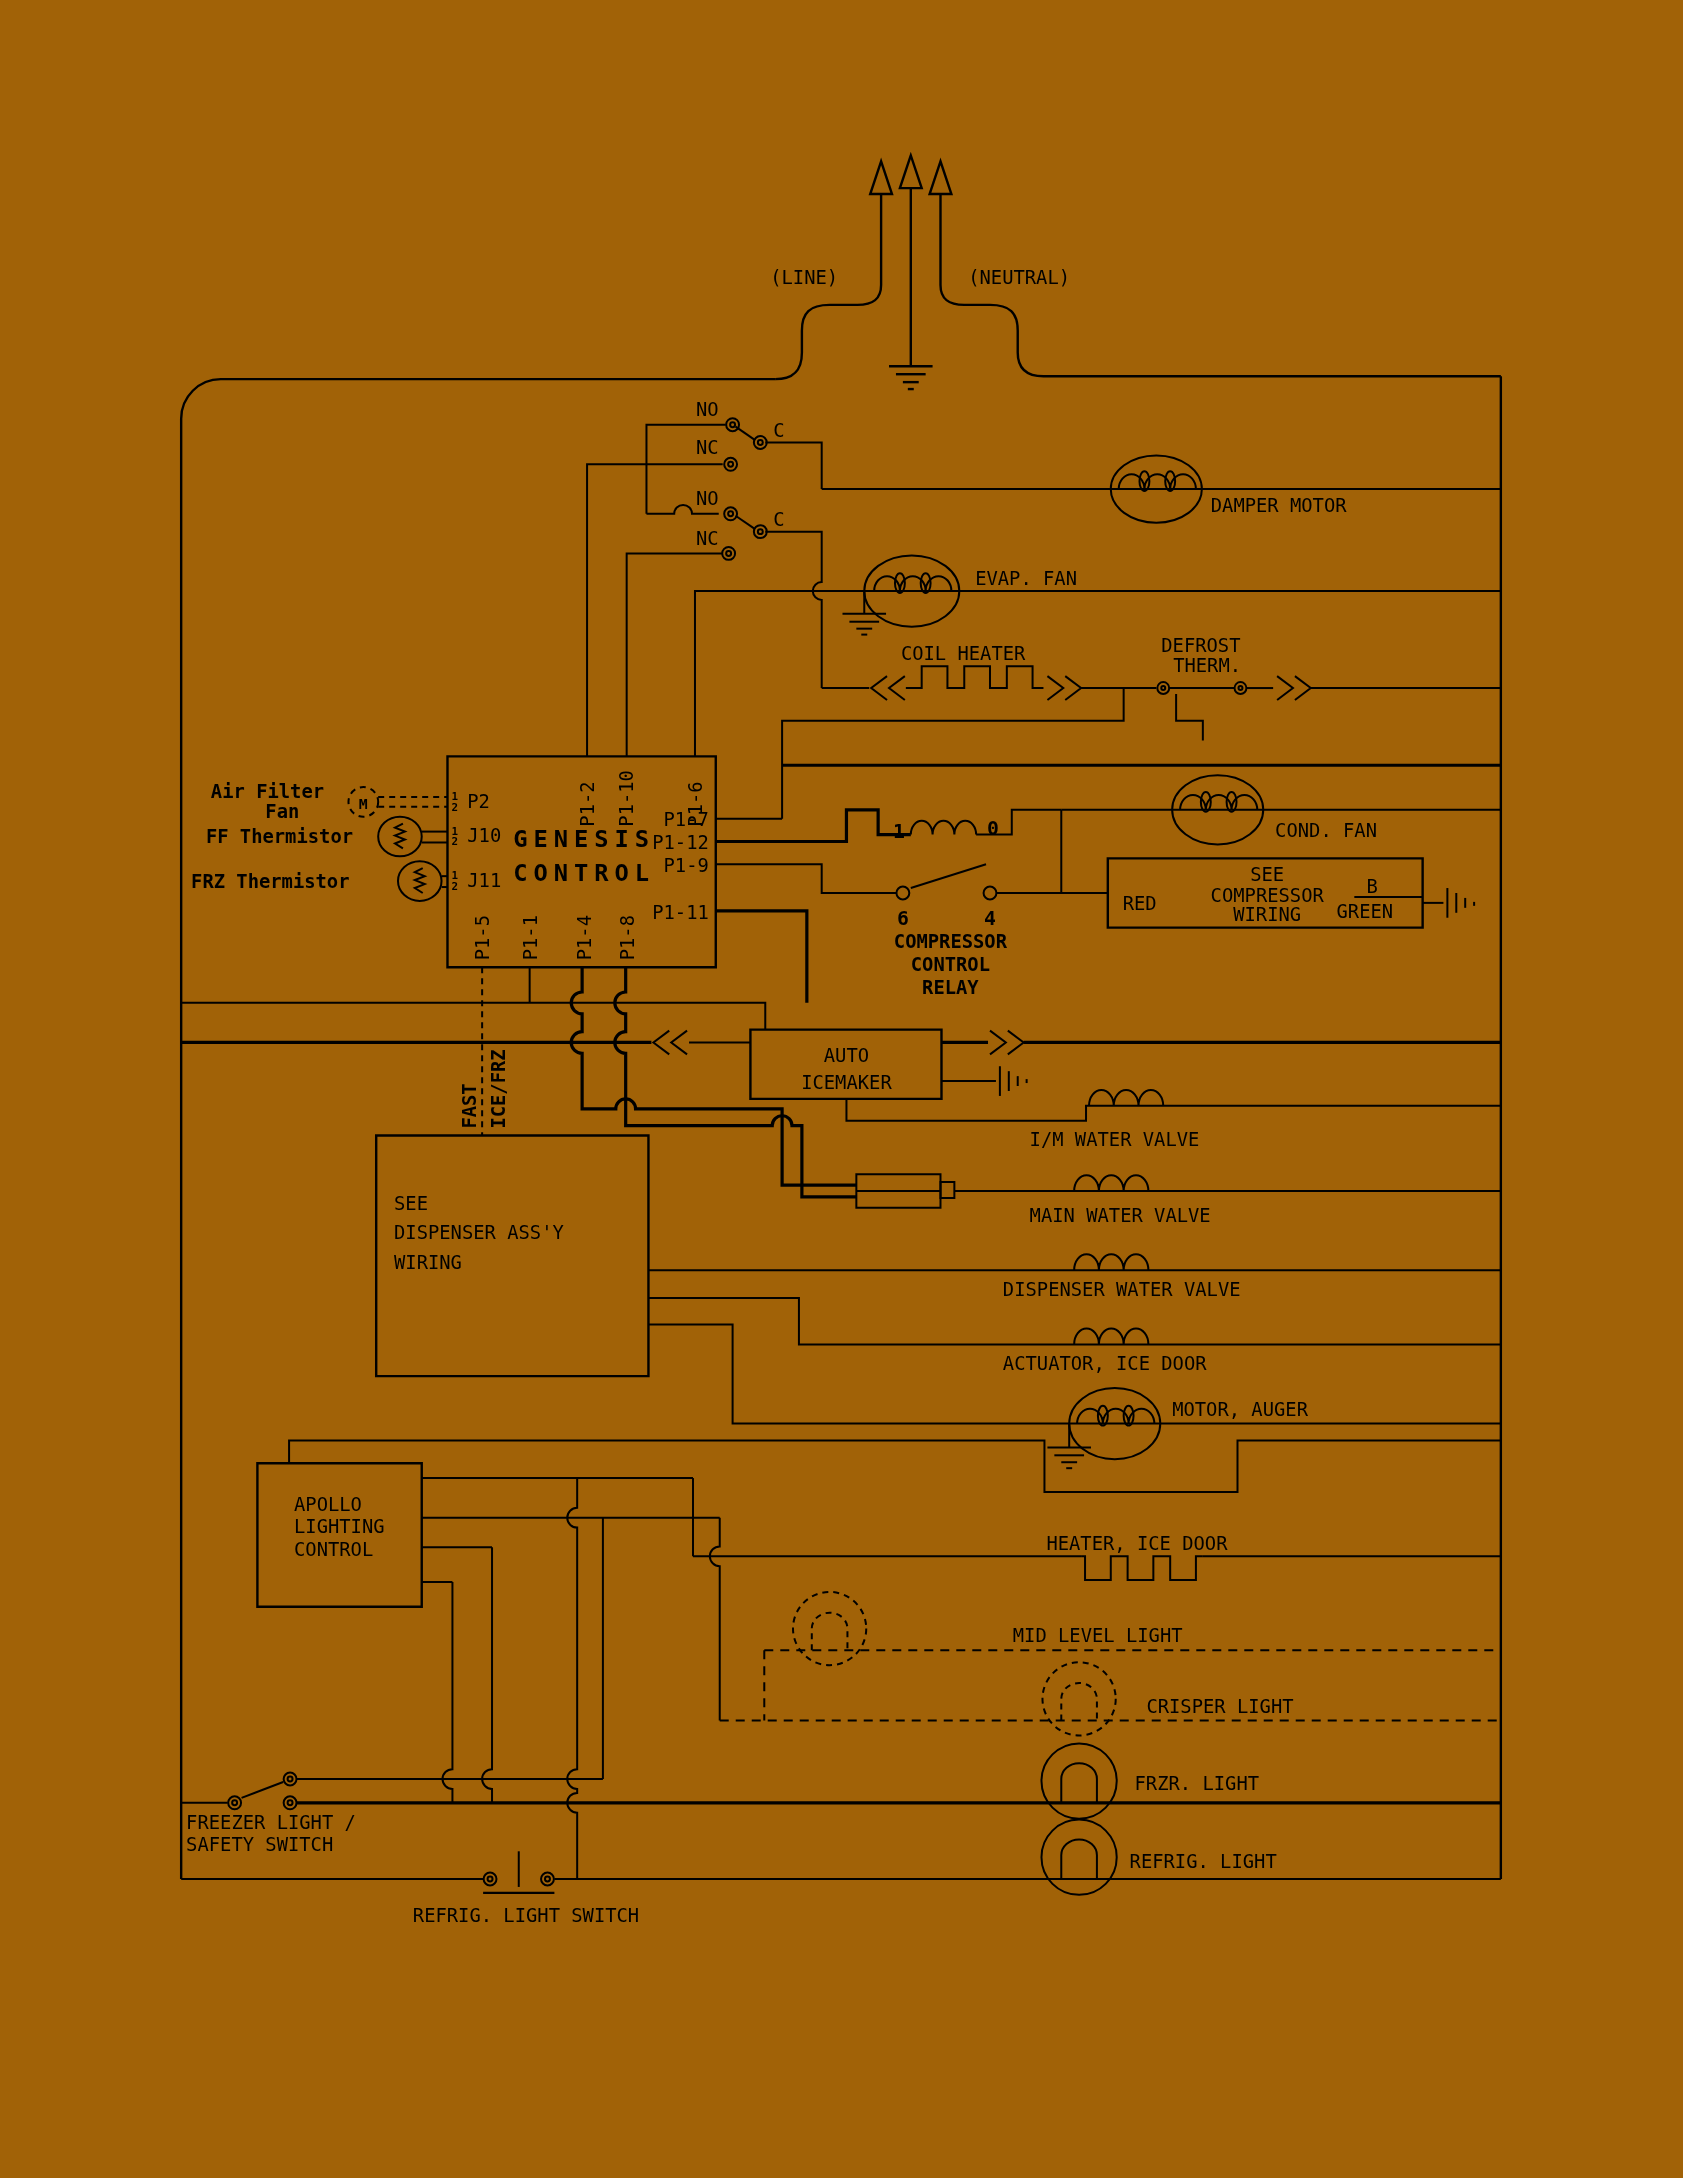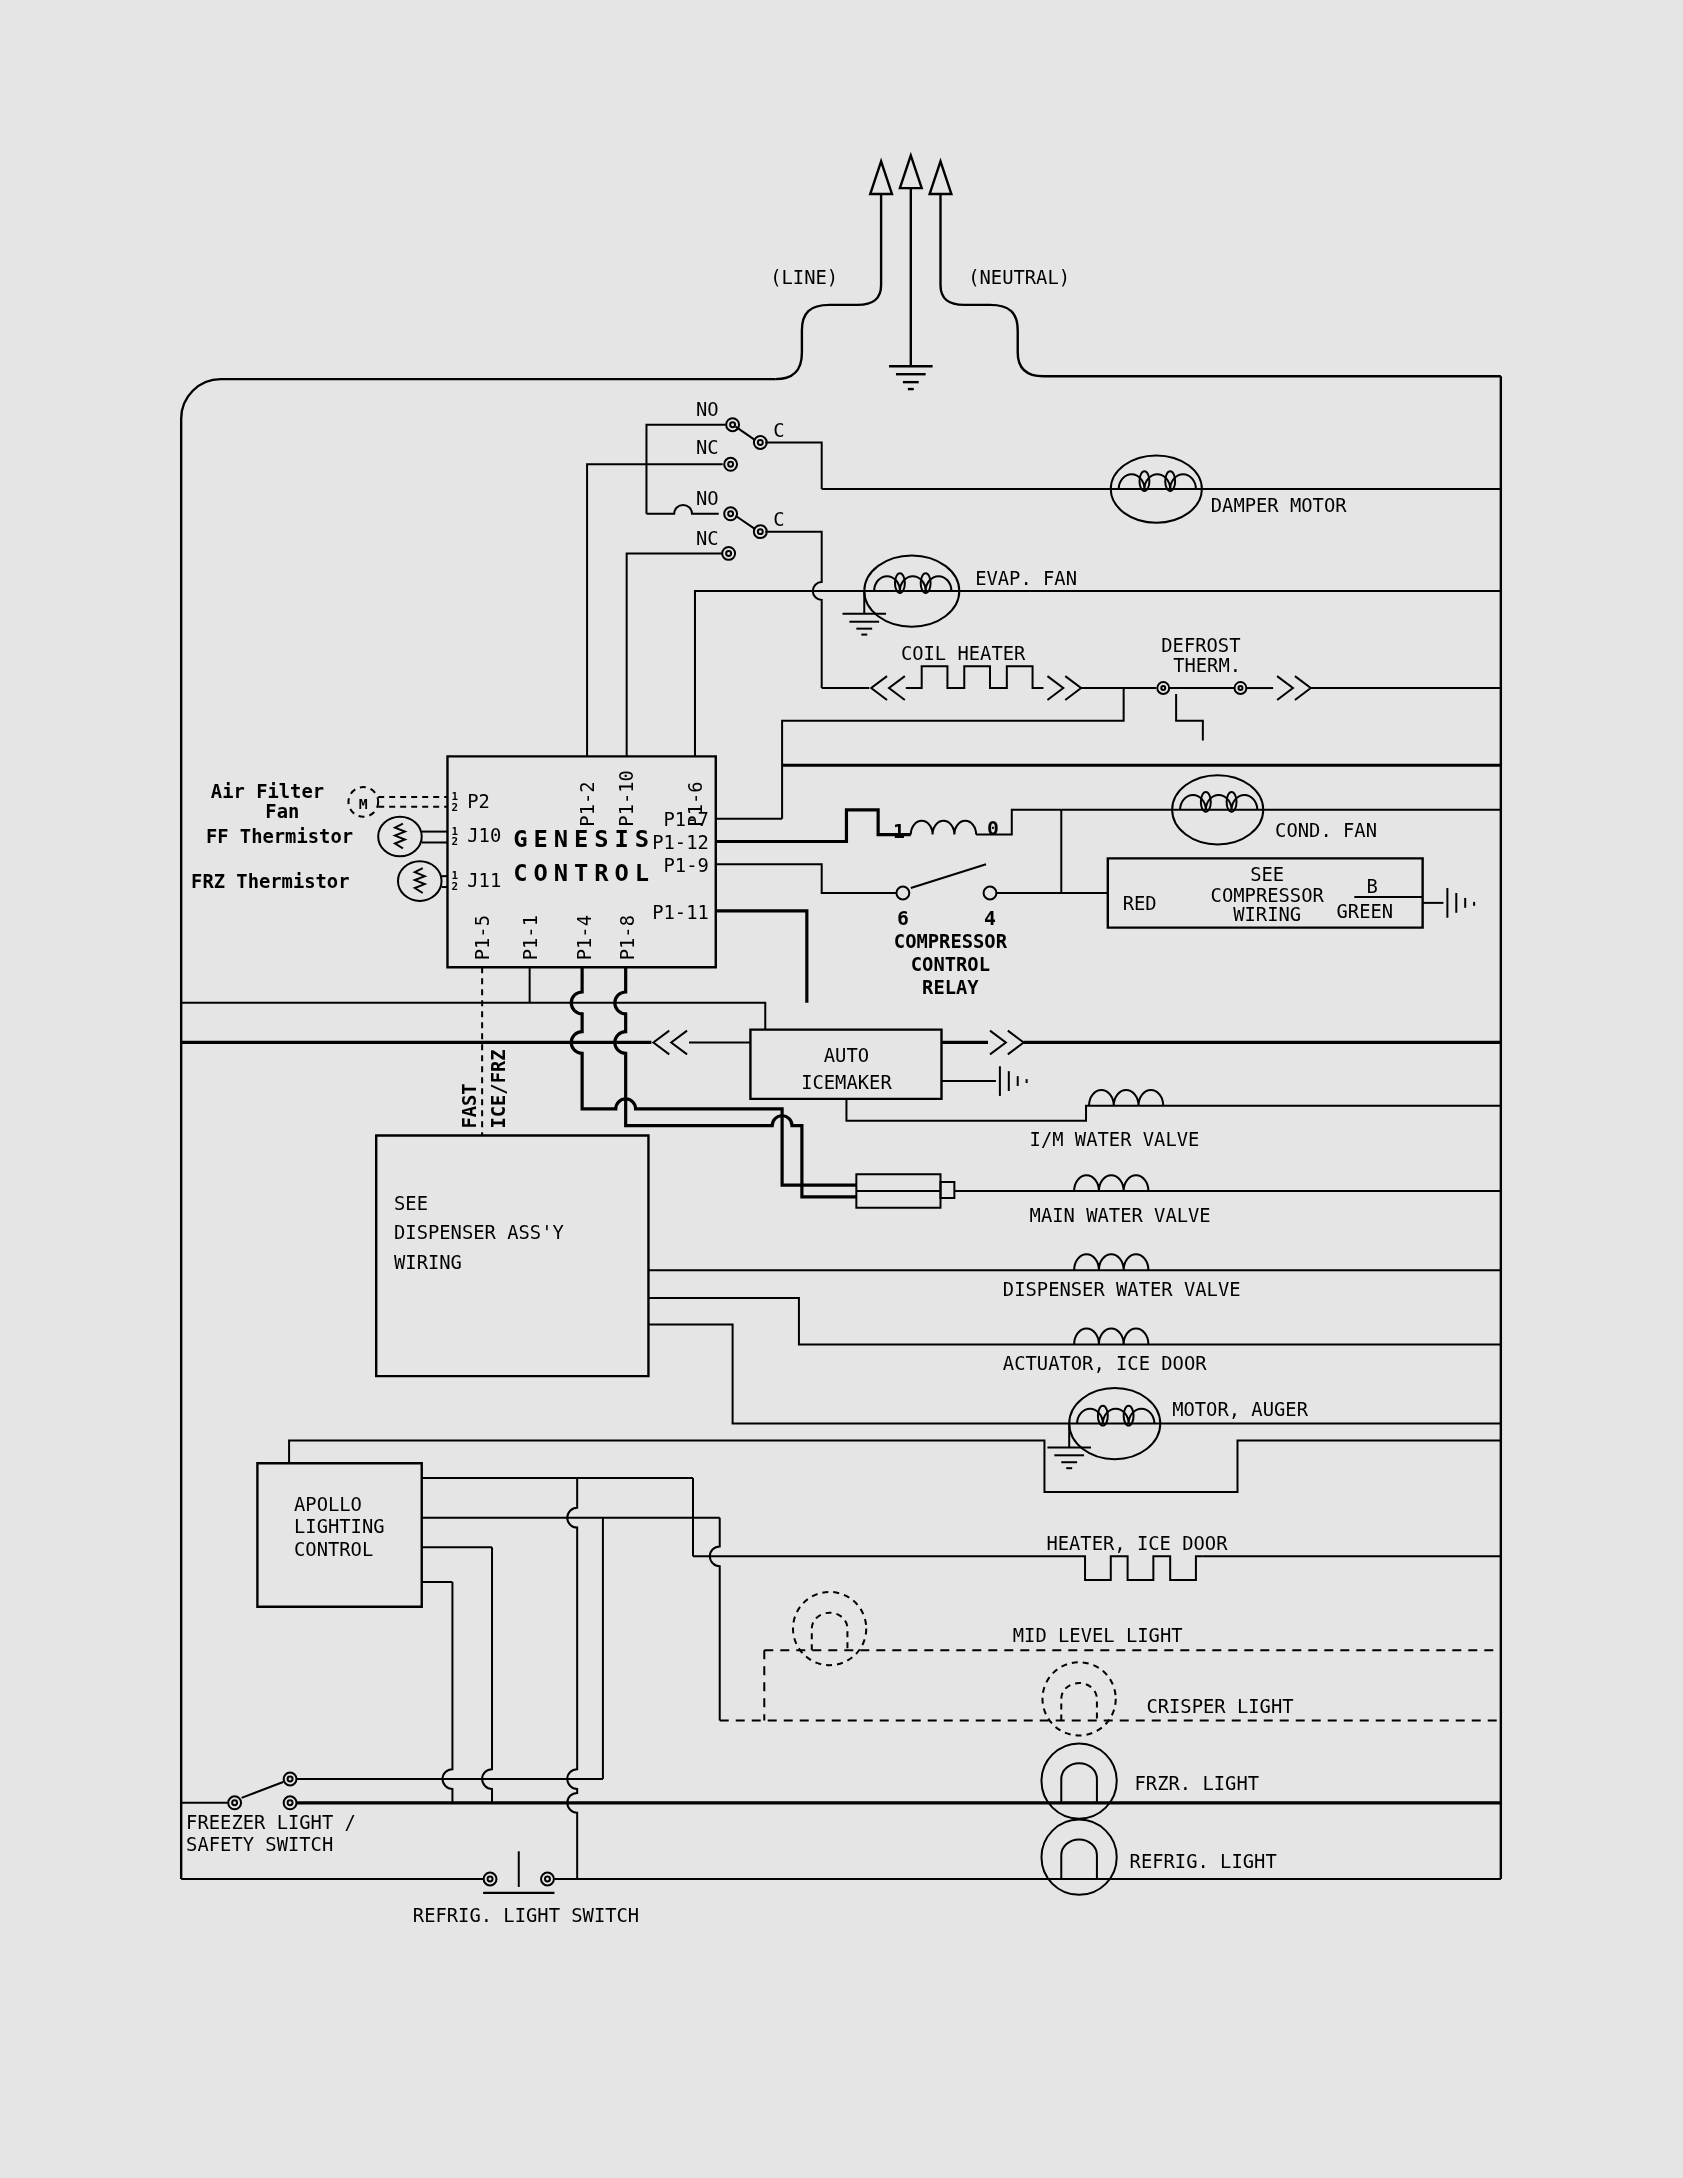--- a/index.html
+++ b/index.html
@@ -1,16 +1,16 @@
 <!DOCTYPE html>
 <html><head>
 <meta charset="utf-8">
 <style>
   html,body{margin:0;padding:0;background:#ffffff;}
-  .page{position:relative;width:1683px;height:2178px;background:#e5e5e5;overflow:hidden;}
+  .page{position:relative;width:1683px;height:2178px;background:#a16207;overflow:hidden;}
   svg{position:absolute;left:0;top:0;}
   svg text{font-family:"DejaVu Sans Mono","Liberation Mono",monospace;fill:#000;}
   .t  {font-size:19px;}
   .tb {font-size:19px;font-weight:700;}
   .tn {font-size:20px;font-weight:700;}
   .ts {font-size:11px;font-weight:700;}
   .ttl{font-size:24px;font-weight:700;letter-spacing:6px;}
   .mid{text-anchor:middle;}
   .end{text-anchor:end;}
   path,line,polyline,circle,rect,ellipse{vector-effect:non-scaling-stroke;}

